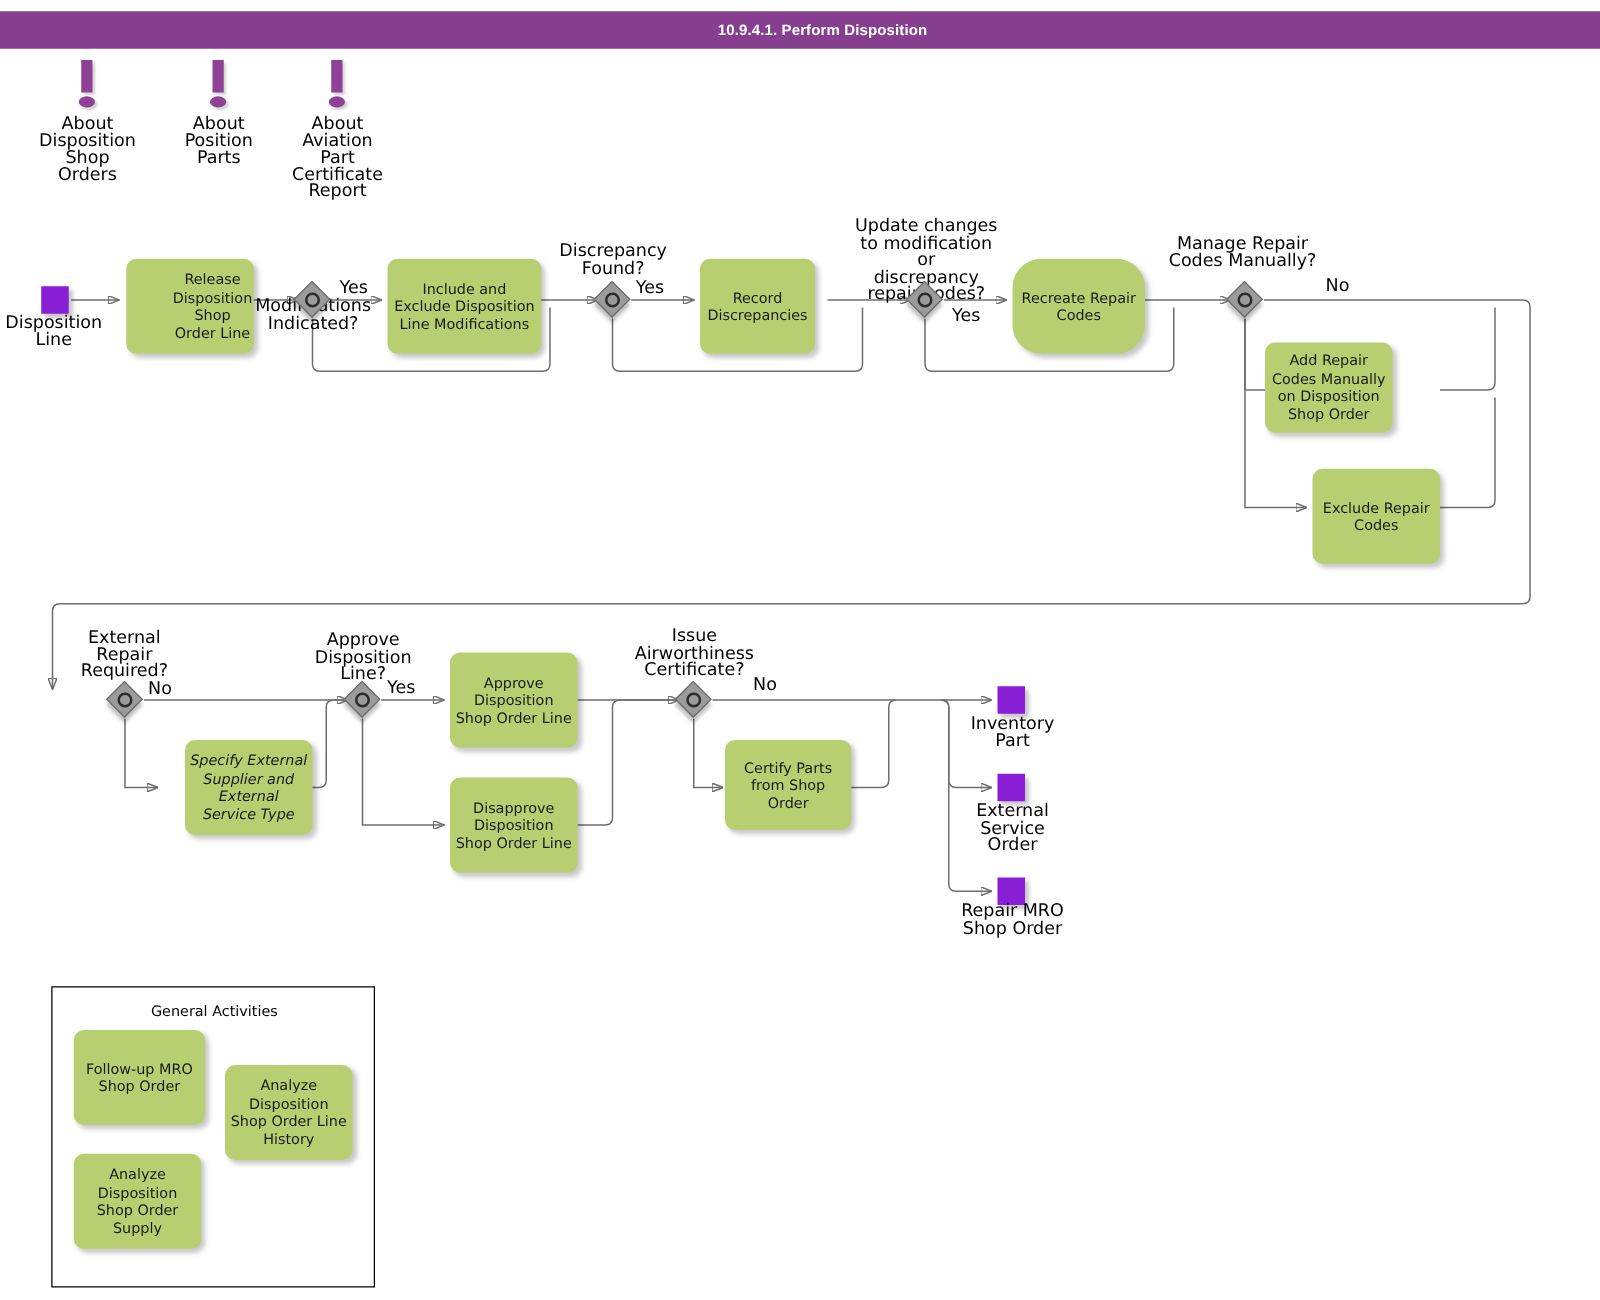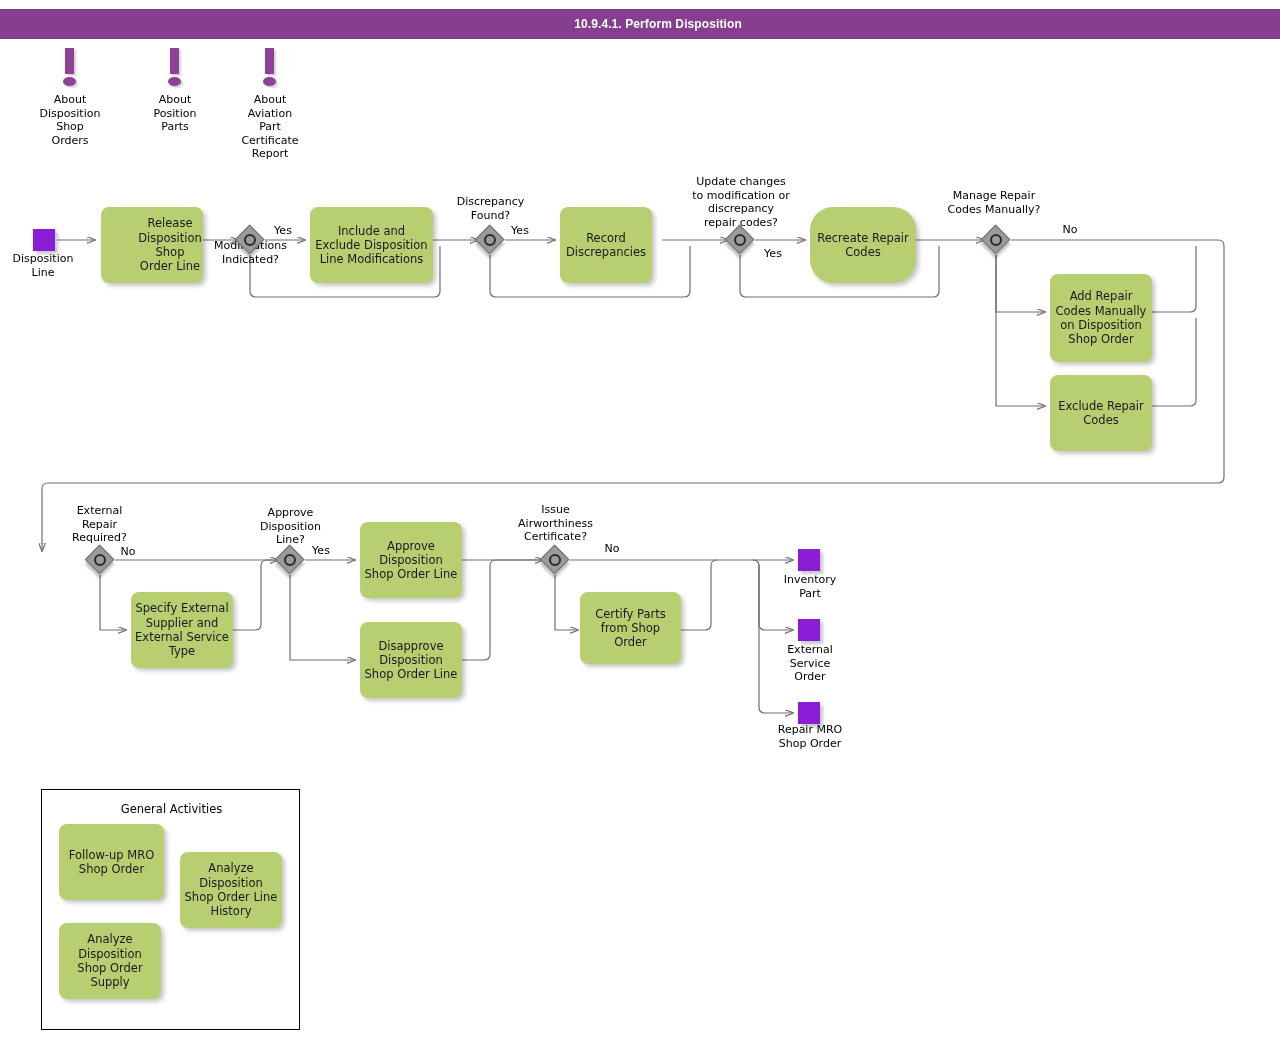--- a/index.html
+++ b/index.html
@@ -38,21 +38,21 @@
 
   
   .info{position:absolute;width:24px;height:44px;}
   .info .bar{position:absolute;left:7px;top:0;width:9px;height:26px;
        background:#8e4197;box-shadow:2px 2px 2px rgba(0,0,0,.18);}
   .info .dot{position:absolute;left:5px;top:29px;width:13px;height:9px;
        background:#8e4197;border-radius:50%;
        box-shadow:2px 2px 2px rgba(0,0,0,.18);}
 
   
-  .lbl{position:absolute;font-size:11px;line-height:13.6px;
+  .lbl{position:absolute;font-size:14px;line-height:13.6px;
        text-align:center;color:#000;white-space:pre-line;}
 
   
   #wires{position:absolute;left:0;top:0;width:1280px;height:1040px;
          pointer-events:none;}
   #wires path,#wires line{fill:none;stroke:#6e6e6e;stroke-width:1.2px;}
 
   
   #legend{position:absolute;left:41px;top:789px;width:259px;height:241px;
           border:1.6px solid #000;background:#fff;box-sizing:border-box;}
@@ -204,37 +204,37 @@
 Codes</div>
 
 <div class="lbl" style="left:934px;top:189px;width:120px;">Manage Repair
 Codes Manually?</div>
 <div class="gw" style="left:981px;top:225px;">
   <div class="dia"></div>
   <div class="ring"></div>
 </div>
 <div class="lbl" style="left:1049px;top:223px;width:42px;">No</div>
 
-<div class="task" style="left:1050px;top:274px;width:102px;height:88px;">Add Repair
+<div class="task" style="left:1012px;top:274px;width:102px;height:72px;">Add Repair
 Codes Manually
 on Disposition
 Shop Order</div>
 <div class="task" style="left:1050px;top:375px;width:102px;height:76px;">Exclude Repair
 Codes</div>
 
 <div class="lbl" style="left:47px;top:504px;width:105px;">External
 Repair
 Required?</div>
 <div class="gw" style="left:85px;top:545px;">
   <div class="dia"></div>
   <div class="ring"></div>
 </div>
 <div class="lbl" style="left:107px;top:545px;width:42px;">No</div>
 
-<div class="task" style="left:131px;top:592px;width:102px;height:76px;">Specify External
+<div class="task" style="left:148px;top:592px;width:102px;height:76px;font-style:italic;">Specify External
 Supplier and
 External Service
 Type</div>
 
 <div class="lbl" style="left:238px;top:506px;width:105px;">Approve
 Disposition
 Line?</div>
 <div class="gw" style="left:275px;top:545px;">
   <div class="dia"></div>
   <div class="ring"></div>

